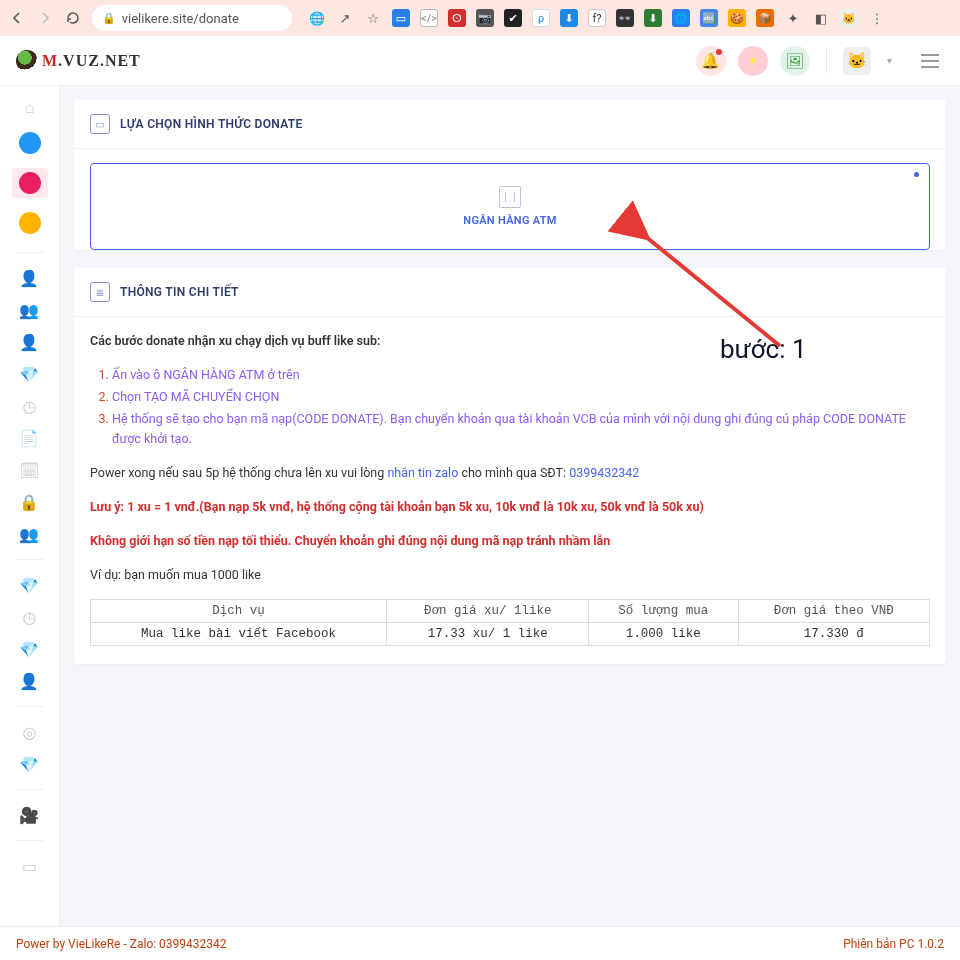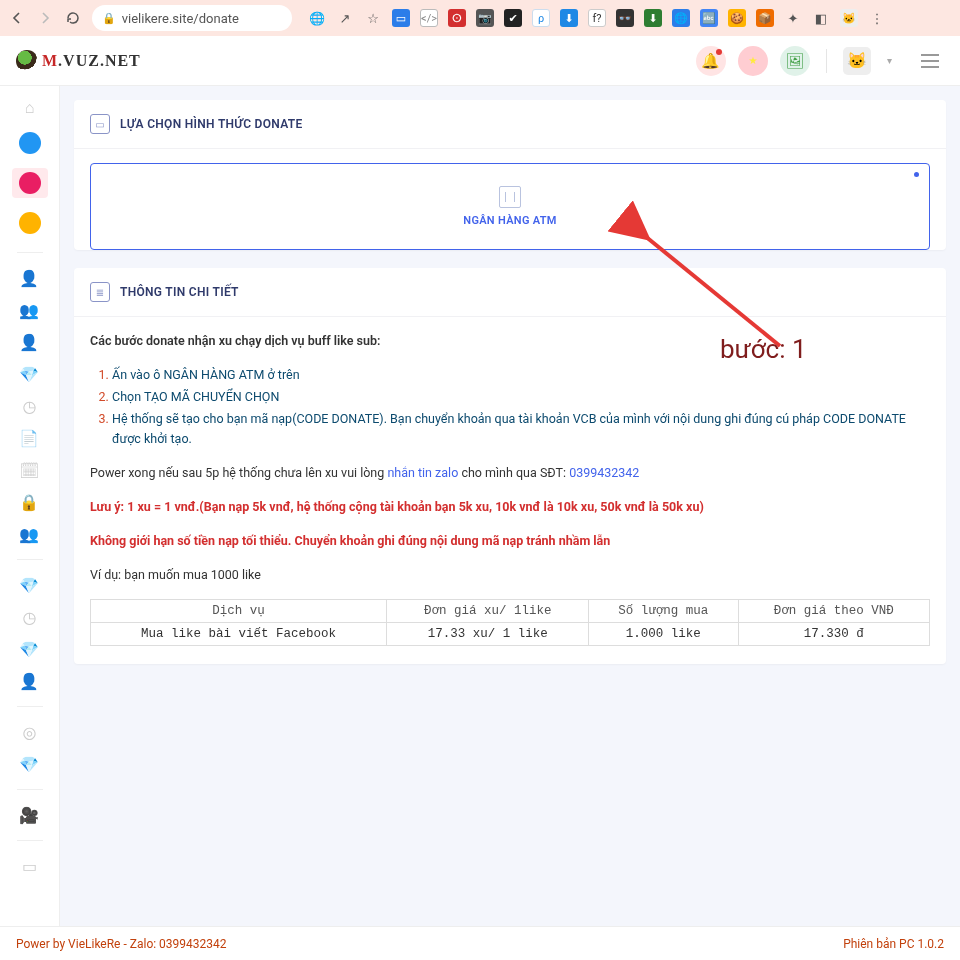--- a/index.html
+++ b/index.html
@@ -57,33 +57,33 @@
 .atm-box .bico{width:22px;height:22px;margin:0 auto 6px;border:1.5px solid #b9c3df;border-radius:2px;position:relative;}
 .atm-box .bico:before{content:"";position:absolute;left:5px;right:5px;top:5px;bottom:5px;border-left:1.5px solid #b9c3df;border-right:1.5px solid #b9c3df;}
 .atm-box .lbl{color:#4263eb;font-weight:600;font-size:11px;letter-spacing:0.3px;}
 .atm-box .bullet{position:absolute;top:8px;right:10px;width:5px;height:5px;border-radius:50%;background:#4263eb;}
 
 .card-body{padding:14px 16px 18px;}
 .para{margin:0 0 14px;color:#333;font-size:12.5px;line-height:1.6;}
 .para b{font-weight:600;margin-top:38px;}
 ol.steps{margin:0 0 14px 22px;padding:0;color:#d24b2a;}
 ol.steps li{margin-bottom:2px;font-size:12.5px;line-height:1.6;}
-ol.steps li span{color:#0c4a6e;}
+ol.steps li span{color:#8b5cf6;}
 .link{color:#4263eb;}
 .red{color:#d32f2f;}
 .red b{font-weight:700;}
 
 table.price{width:100%;border-collapse:collapse;font-size:12.5px;margin-top:8px;}
 table.price th,table.price td{border:1px solid #ddd;padding:4px 8px;text-align:center;font-weight:400;font-family:Liberation Mono, monospace;}
 table.price th{color:#555;}
 
 
 .anno{position:absolute;pointer-events:none;}
 .anno svg{overflow:visible;}
-.anno-text{position:absolute;color:#7f1d1d;font-size:26px;font-weight:400;white-space:nowrap;}
+.anno-text{position:absolute;color:#0f172a;font-size:26px;font-weight:400;white-space:nowrap;}
 
 
 .footer{position:absolute;bottom:0;left:0;right:0;height:34px;border-top:1px solid #eee;display:flex;align-items:center;justify-content:space-between;padding:0 16px;font-size:12px;color:#c2410c;background:#fff;}
 </style>
 </head>
 <body>
 
 <div class="chrome">
   <div class="nav-icon">
     <svg width="16" height="16" viewBox="0 0 16 16">

